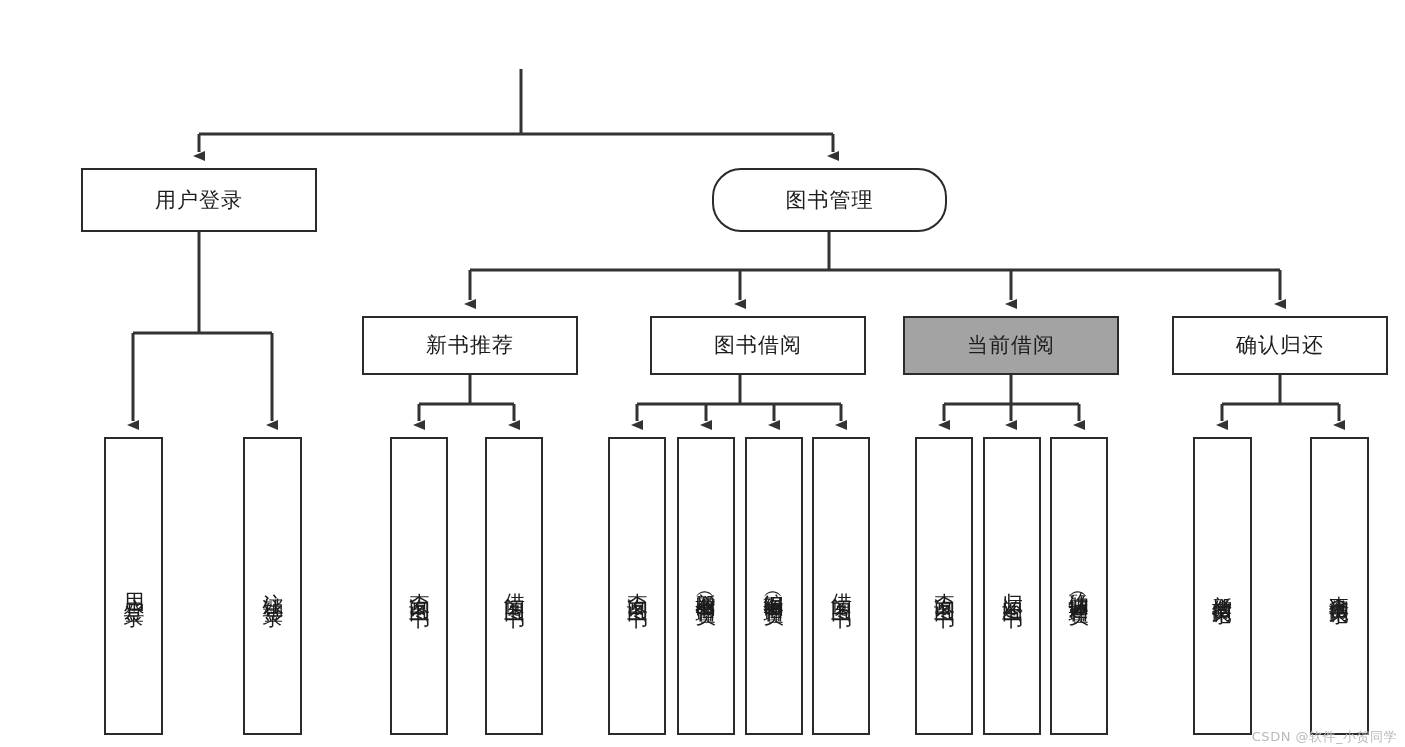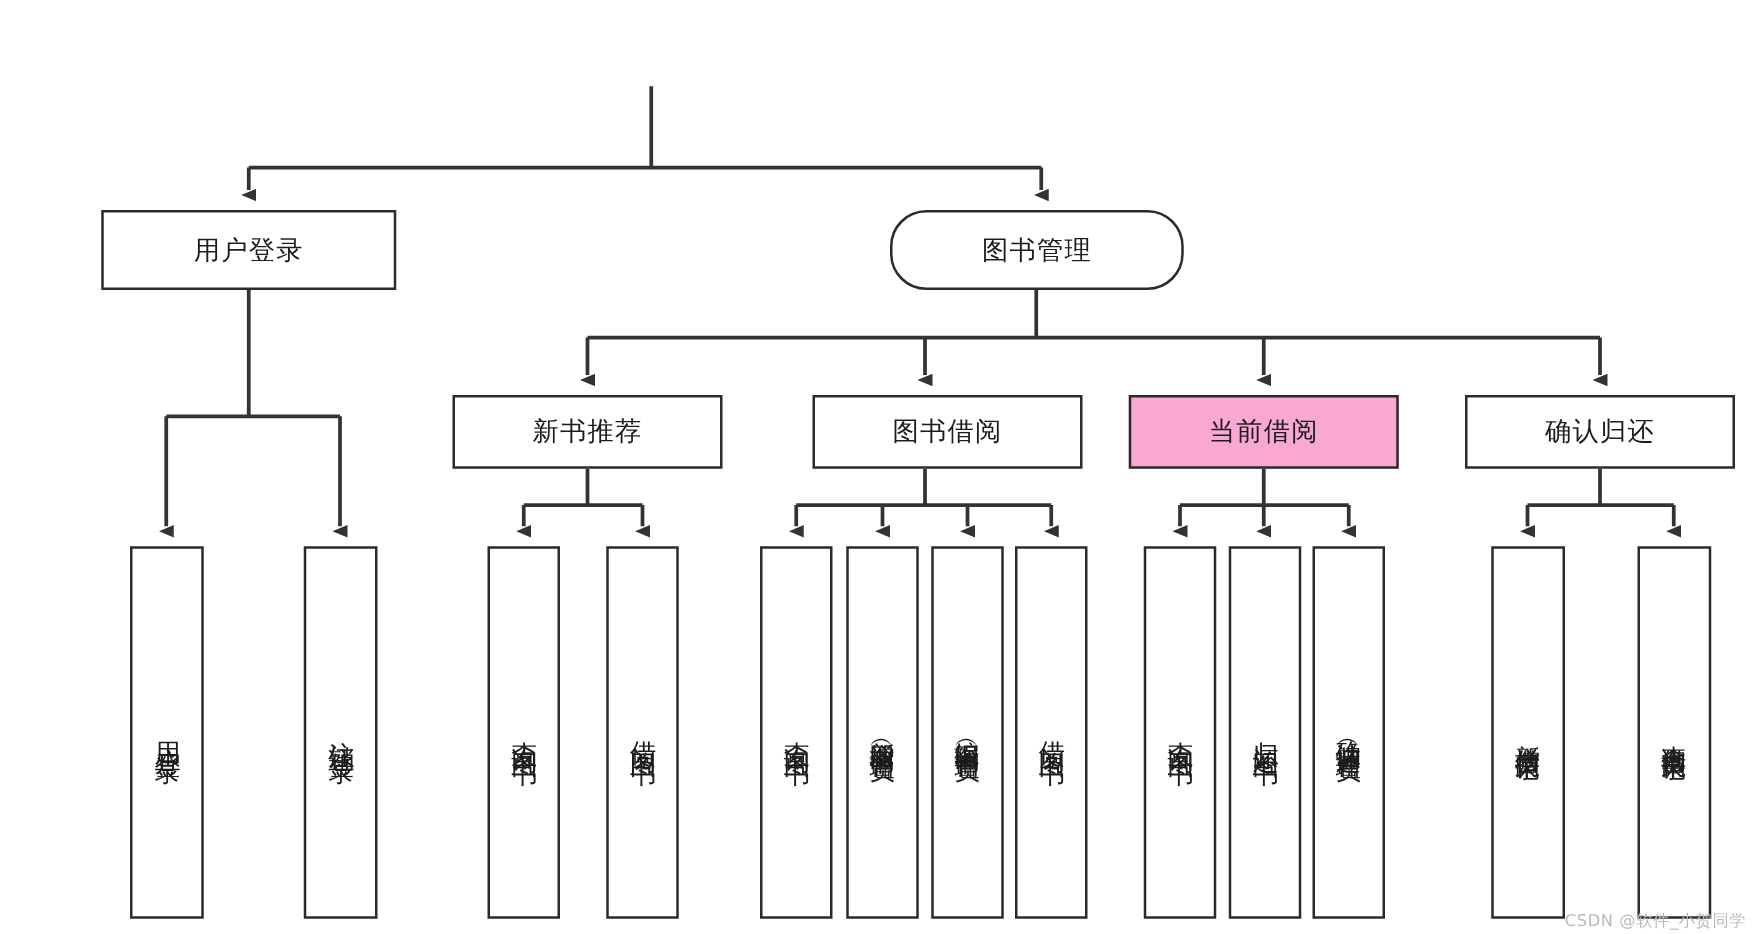--- a/index.html
+++ b/index.html
@@ -116,21 +116,21 @@
   <div class="node h-node" style="left: 712px; top: 168px; width: 235px; height: 64px; border-color: rgb(43, 43, 43); background: rgb(255, 255, 255); color: rgb(28, 28, 28); border-radius: 29px;">
     <span class="lbl">图书管理</span>
   </div>
 
   <div class="node h-node" style="left: 362px; top: 316px; width: 216px; height: 59px; border-color: rgb(43, 43, 43); background: rgb(255, 255, 255); color: rgb(28, 28, 28);">
     <span class="lbl">新书推荐</span>
   </div>
   <div class="node h-node" style="left: 632px; top: 316px; width: 216px; height: 59px; border-color: rgb(43, 43, 43); background: rgb(255, 255, 255); color: rgb(28, 28, 28); margin-left: 18px;">
     <span class="lbl">图书借阅</span>
   </div>
-  <div class="node h-node" style="left: 903px; top: 316px; width: 216px; height: 59px; border-color: rgb(43, 43, 43); background: #f9a8d4; color: rgb(28, 28, 28);">
+  <div class="node h-node" style="left: 903px; top: 316px; width: 216px; height: 59px; border-color: rgb(43, 43, 43); background: #a3a3a3; color: rgb(28, 28, 28);">
     <span class="lbl">当前借阅</span>
   </div>
   <div class="node h-node" style="left: 1172px; top: 316px; width: 216px; height: 59px; border-color: rgb(43, 43, 43); background: rgb(255, 255, 255); color: rgb(28, 28, 28);">
     <span class="lbl">确认归还</span>
   </div>
 
   <div class="node leaf" style="left: 104px; top: 437px; width: 59px; height: 298px; border-color: rgb(43, 43, 43); background: rgb(255, 255, 255); color: rgb(28, 28, 28);">
     <span class="lbl">用户登录</span>
   </div>
   <div class="node leaf" style="left: 243px; top: 437px; width: 59px; height: 298px; border-color: rgb(43, 43, 43); background: rgb(255, 255, 255); color: rgb(28, 28, 28);">

